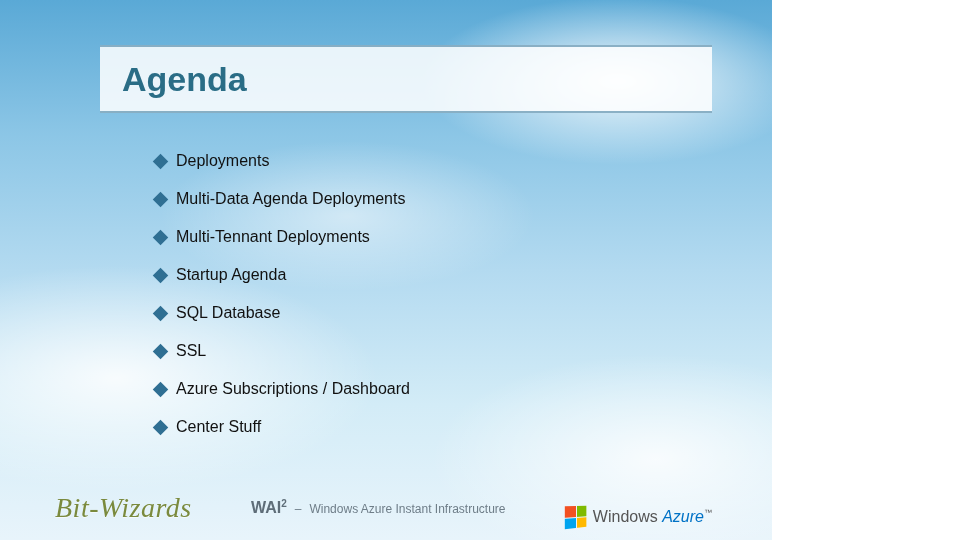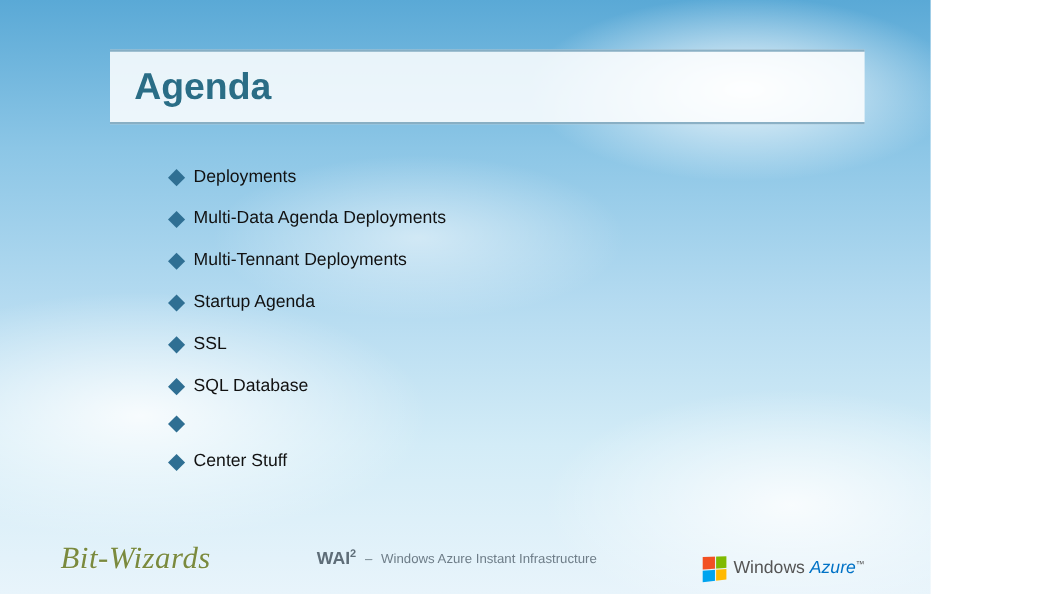--- a/index.html
+++ b/index.html
@@ -1,20 +1,20 @@
 <!DOCTYPE html>
 <html><head>
 <meta charset="utf-8">
 <style>
   * { box-sizing: border-box; margin: 0; padding: 0; }
   html, body { width: 960px; height: 540px; overflow: hidden; font-family: Arial, Helvetica, sans-serif; }
 
   .slide {
     position: relative;
-    width: 846px;
+    width: 772px;
     height: 540px;
     background:
       radial-gradient(ellipse 280px 120px at 80% 15%, rgba(255,255,255,0.9) 0%, rgba(255,255,255,0) 70%),
       radial-gradient(ellipse 350px 150px at 15% 70%, rgba(255,255,255,0.85) 0%, rgba(255,255,255,0) 75%),
       radial-gradient(ellipse 300px 140px at 85% 85%, rgba(255,255,255,0.8) 0%, rgba(255,255,255,0) 75%),
       radial-gradient(ellipse 250px 100px at 45% 40%, rgba(255,255,255,0.5) 0%, rgba(255,255,255,0) 75%),
       linear-gradient(180deg, #5aa9d6 0%, #8cc6e6 25%, #b3daf0 50%, #d3ecf7 75%, #e8f4fb 100%);
   }
 
   .title-bar {
@@ -155,28 +155,29 @@
     <div class="item">
       <div class="diamond"></div>
       <div class="item-text">Multi-Tennant Deployments</div>
     </div>
     <div class="item">
       <div class="diamond"></div>
       <div class="item-text">Startup Agenda</div>
     </div>
     <div class="item">
       <div class="diamond"></div>
+      <div class="item-text">SQL Database</div>
+    </div>
+    <div class="item">
+      <div class="diamond"></div>
       <div class="item-text">SSL</div>
     </div>
     <div class="item">
       <div class="diamond"></div>
-      <div class="item-text">SQL Database</div>
-    </div>
-    <div class="item">
-      <div class="diamond"></div>
+      <div class="item-text">Azure Subscriptions / Dashboard</div>
     </div>
     <div class="item">
       <div class="diamond"></div>
       <div class="item-text">Center Stuff</div>
     </div>
   </div>
 
   <div class="footer">
     <div class="bitwizards">Bit-Wizards</div>
 

